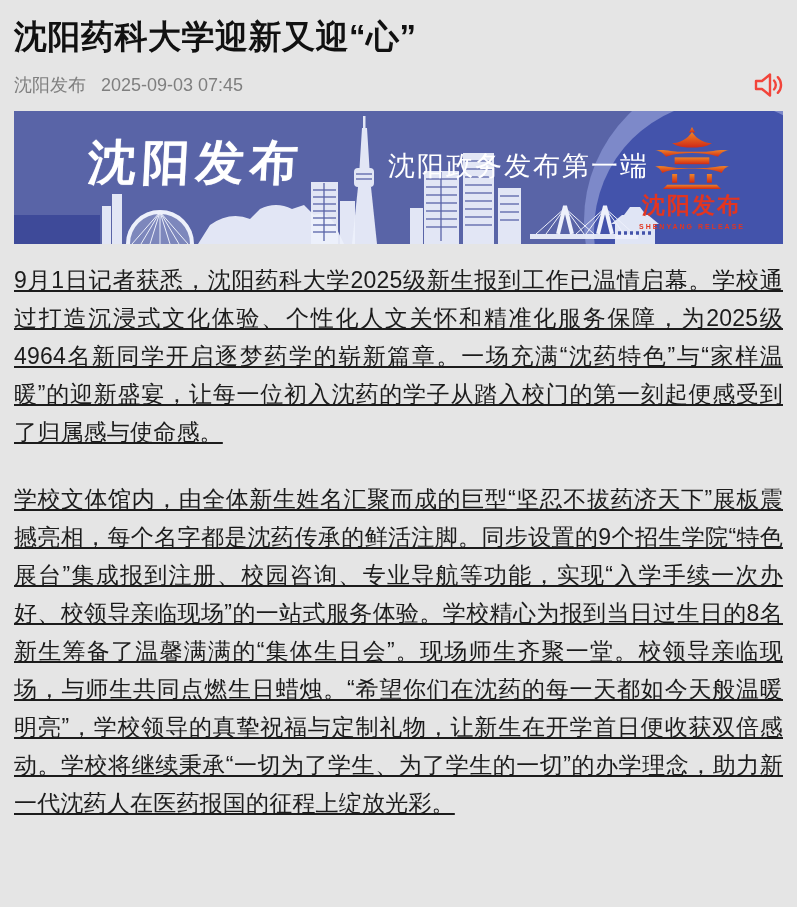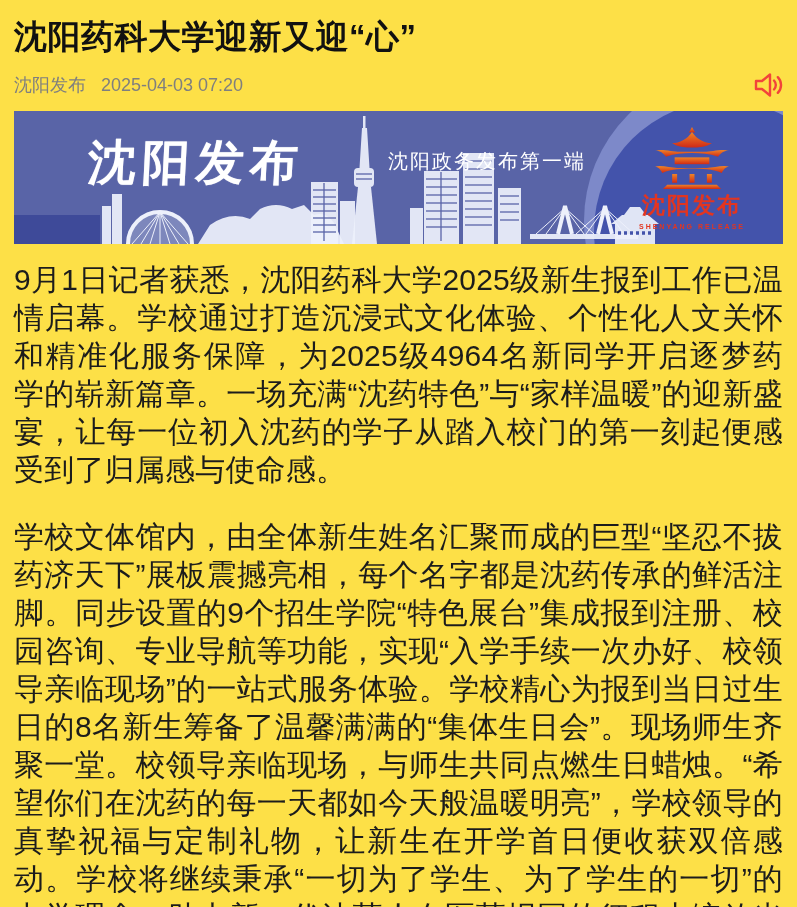--- a/index.html
+++ b/index.html
@@ -2,21 +2,21 @@
 <html><head>
 <meta charset="utf-8">
 <style>
   * { margin: 0; padding: 0; box-sizing: border-box; }
   html, body { background: #ffffff; }
   body {
     width: 797px; height: 907px;
     font-family: "Liberation Sans", "DejaVu Sans", sans-serif;
     overflow: hidden;
   }
-  .page { width: 797px; height: 907px; background: #fde047; padding: 16px 14px 0 14px; }
+  .page { width: 797px; height: 907px; background: #e5e5e5; padding: 16px 14px 0 14px; }
 
   .article-title {
     font-size: 33px; font-weight: 700; color: #111111;
     line-height: 1.3; letter-spacing: 0.5px;
   }
 
   .meta-row {
     margin-top: 13px;
     display: flex; align-items: center; justify-content: space-between;
   }
@@ -44,53 +44,54 @@
 
   .banner-brand {
     position: absolute; left: 74px; top: 20px;
     color: #ffffff; font-size: 48px; font-weight: 900;
     font-family: "Liberation Serif", "DejaVu Serif", serif;
     letter-spacing: 6px; transform: skewX(-3deg);
     text-shadow: 0 0 1px rgba(255,255,255,0.6);
   }
   .banner-tagline {
     position: absolute; left: 374px; top: 37px;
-    color: #ffffff; font-size: 20px; letter-spacing: 2px; font-weight: 400;
+    color: #ffffff; font-size: 27px; letter-spacing: 2px; font-weight: 400;
   }
   .banner-logo { position: absolute; left: 622px; top: 16px; width: 112px; text-align: center; }
   .banner-logo .pavilion { width: 84px; height: 62px; display: block; margin: 0 auto; }
   .logo-text {
     color: #e23520; font-size: 23px; font-weight: 900; letter-spacing: 2px;
     font-family: "Liberation Serif", "DejaVu Serif", serif;
     margin-top: 1px; white-space: nowrap;
   }
   .logo-subtext {
     color: #e23520; font-size: 7px; font-weight: 700; letter-spacing: 2px;
     margin-top: 2px; white-space: nowrap;
   }
 
   
   .article-body { margin-top: 17px; }
   .article-body p {
-    font-size: 30px; line-height: 38px; color: #1c1c1c;
+    font-size: 23px; line-height: 38px; color: #1c1c1c;
     text-align: justify; margin-bottom: 29px;
     letter-spacing: 0.2px;
+    text-decoration: underline;
   }
 </style>
 </head>
 <body>
 
 <div class="page">
 
   <h1 class="article-title">沈阳药科大学迎新又迎“心”</h1>
 
   <div class="meta-row">
     <div class="meta-left">
       <span class="src">沈阳发布</span>
-      <span>2025-04-03 07:20</span>
+      <span>2025-09-03 07:45</span>
     </div>
     <button class="audio-btn" title="">
       <svg width="30" height="26" viewBox="0 0 30 26">
         <path d="M3 9 h6 l8 -6.5 v21 l-8 -6.5 h-6 z" fill="none" stroke="#f2443a" stroke-width="2.4" stroke-linejoin="round"></path>
         <path d="M21 8.5 a6.5 6.5 0 0 1 0 9" fill="none" stroke="#f2443a" stroke-width="2.4" stroke-linecap="round"></path>
         <path d="M24.8 5.2 a11 11 0 0 1 0 15.6" fill="none" stroke="#f2443a" stroke-width="2.4" stroke-linecap="round"></path>
       </svg>
     </button>
   </div>
 

